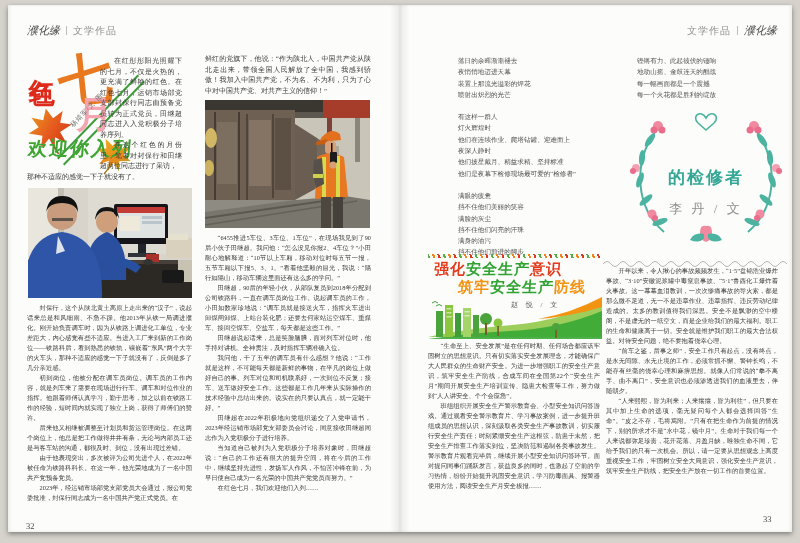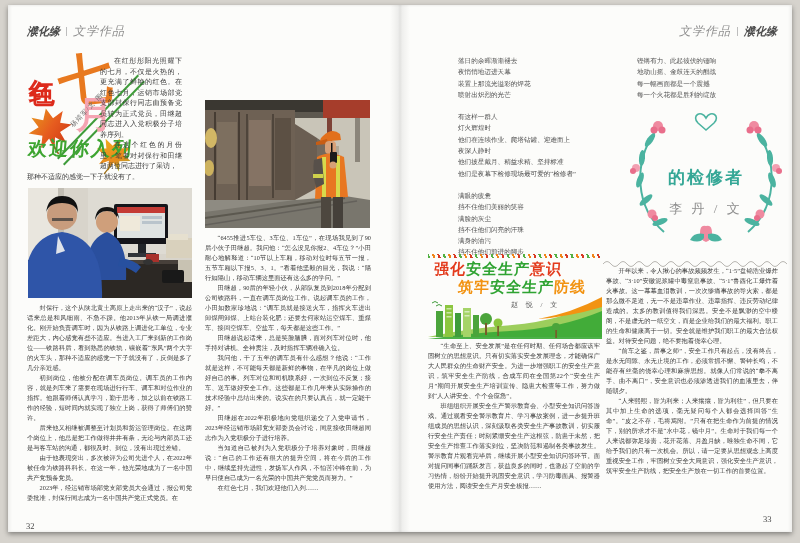--- a/index.html
+++ b/index.html
@@ -4,23 +4,23 @@
 <style>
   html,body{margin:0;padding:0;background:#cfccc6;}
   .canvas{position:relative;width:800px;height:543px;background:#d6d3cd;overflow:hidden;
           font-family:"Liberation Serif","DejaVu Serif",serif;}
   .spread{position:absolute;left:8px;top:5px;width:784px;height:527px;background:#fcfcfa;
           box-shadow:0 2px 5px rgba(0,0,0,.4), inset 2px 0 3px rgba(0,0,0,.06), inset -2px 0 3px rgba(0,0,0,.06);}
   .fold{position:absolute;left:390px;top:5px;width:20px;height:527px;
         background:linear-gradient(90deg,rgba(0,0,0,0),rgba(0,0,0,.06) 40%,rgba(0,0,0,.10) 50%,rgba(0,0,0,.05) 62%,rgba(0,0,0,0));}
   
   .hdr{position:absolute;top:23px;display:flex;align-items:center;gap:6px;}
-  .logo{font-style:italic;font-weight:bold;font-size:11px;color:#4c4c4c;white-space:nowrap;}
+  .logo{font-style:italic;font-weight:normal;font-size:11px;color:#4c4c4c;white-space:nowrap;}
   .hdr-div{width:1px;height:9px;background:#bdbdbd;}
-  .hdr-sec{font-size:12px;color:#8f8f8f;letter-spacing:1px;white-space:nowrap;font-style:italic;}
+  .hdr-sec{font-size:10px;color:#8f8f8f;letter-spacing:1px;white-space:nowrap;}
   
   .body{position:absolute;font-size:6.3px;line-height:10px;color:#3a3a3a;text-align:justify;}
   .body p{margin:0;text-indent:2em;}
   .lead{font-size:7px;line-height:10.5px;}
   .noindent{text-indent:0 !important;}
   .pagenum{position:absolute;top:514px;font-size:8.5px;color:#4a4a4a;}
   
   .t-red{position:absolute;left:28px;top:58px;writing-mode:vertical-rl;
          font-family:"Liberation Sans",sans-serif;font-weight:bold;font-size:26px;line-height:1.05;
          color:#dd2a1b;letter-spacing:2px;}
@@ -141,20 +141,23 @@
   </div>
 
   <div class="body" style="left:27px;top:303px;width:165px;">
     <p>封保行，这个从陕北黄土高原上走出来的“汉子”，说起话来总是和风细雨、不急不躁。他2013年从铁一局调进濮化。刚开始负责调车时，因为从铁路上调进化工单位，专业差距大，内心感觉有些不适应。当进入工厂来到新的工作岗位——铁路科后，看到熟悉的铁轨，镶嵌着“东风”两个大字的火车头，那种不适应的感觉一下子就没有了，反倒是多了几分亲近感。</p>
     <p>初到岗位，他被分配在调车员岗位。调车员的工作内容，就是列车来了需要在现场进行行车、调车和对位作业的指挥。他跟着师傅认真学习，勤于思考，加之以前在铁路工作的经验，短时间内就实现了独立上岗，获得了师傅们的赞许。</p>
     <p>后来他又相继被调整至计划员和货运管理岗位。在这两个岗位上，他总是把工作做得井井有条，无论与内部员工还是与客车站的沟通，都很及时、到位，没有出现过差错。</p>
     <p>由于他表现突出，多次被评为公司先进个人，在2022年被任命为铁路科科长。在这一年，他光荣地成为了一名中国共产党预备党员。</p>
     <p>2023年，经运销市场部党支部党员大会通过，报公司党委批准，封保行同志成为一名中国共产党正式党员。在</p>
   </div>
 
+  <div class="body lead" style="left:205px;top:54px;width:166px;">
+    <p class="noindent">鲜红的党旗下，他说：“作为陕北人，中国共产党从陕北走出来，带领全国人民解放了全中国，我感到骄傲！我加入中国共产党，不为名、不为利，只为了心中对中国共产党、对共产主义的信仰！”</p>
+  </div>
 
   <div class="photo" style="left:205px;top:100px;">
     <svg width="165" height="128" viewBox="0 0 165 128">
       <rect width="165" height="128" fill="#c9c5b8"></rect>
       <rect width="165" height="12" fill="#3a3731"></rect>
       <rect y="12" width="120" height="6" fill="#5d584f"></rect>
       <rect x="118" width="47" height="18" fill="#a63d2b"></rect>
       <rect x="122" y="18" width="5" height="26" fill="#7d4237"></rect>
       <rect x="150" y="18" width="5" height="44" fill="#8b857a"></rect>
       <rect y="10" width="90" height="96" fill="#6e6154"></rect>

